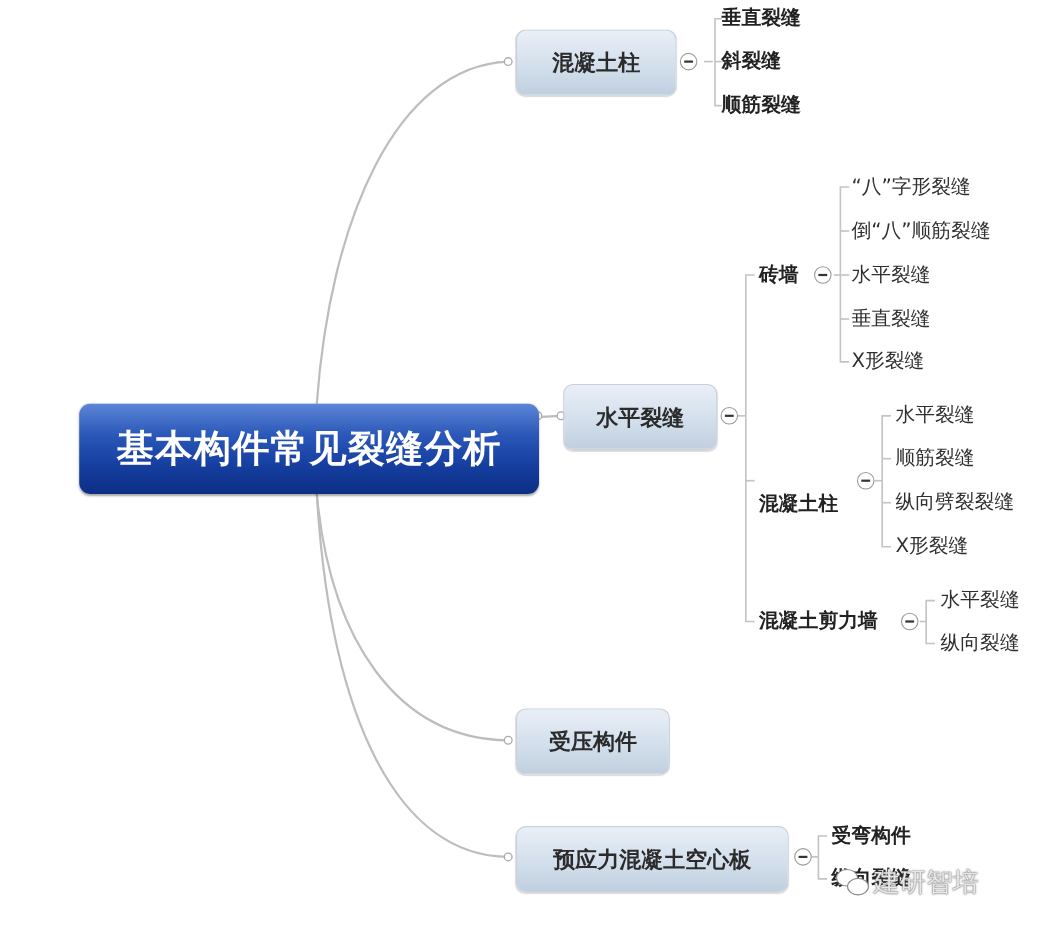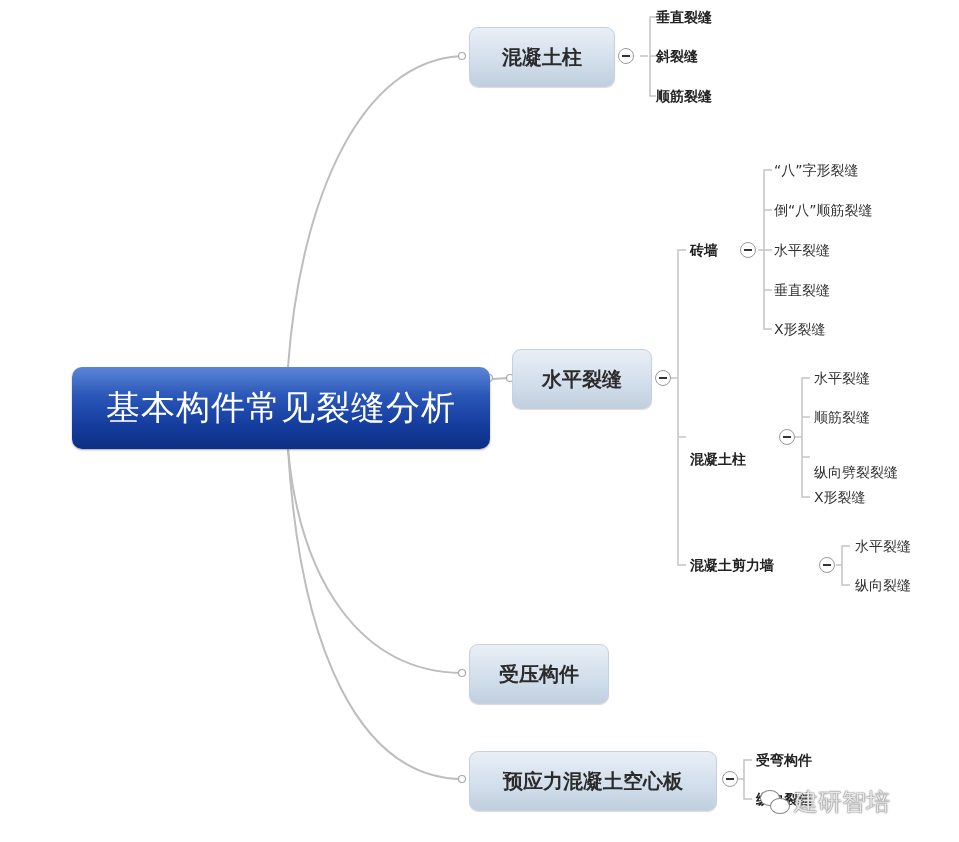--- a/index.html
+++ b/index.html
@@ -7,34 +7,34 @@
     width: 959px; height: 842px; position: relative; overflow: hidden;
     background: #ffffff;
     font-family: "DejaVu Sans", "Liberation Sans", sans-serif;
   }
   svg.links { position: absolute; left: 0; top: 0; width: 959px; height: 842px; }
   .root {
     position: absolute; left: 72px; top: 367px; width: 418px; height: 82px;
     border-radius: 10px;
     background: linear-gradient(to bottom, #5c86d6 0%, #2a57b8 35%, #143d9e 70%, #0d2f85 100%);
     box-shadow: 0 1px 2px rgba(0,0,0,0.35);
-    color: #fff; font-weight: normal; font-size: 34px;
+    color: #fff; font-weight: bold; font-size: 34px;
     display: flex; align-items: center; justify-content: center;
     letter-spacing: 1px;
   }
   .node {
     position: absolute; border-radius: 9px;
     background: linear-gradient(to bottom, #e9eff6 0%, #d3dfec 55%, #c0cfdf 100%);
     border: 1px solid #c6d1dd;
     box-shadow: 0 1px 1px rgba(0,0,0,0.15);
     color: #2b2b2b; font-size: 20px; font-weight: bold;
     display: flex; align-items: center; justify-content: center;
   }
   .label {
-    position: absolute; font-size: 14px; color: #2f2f2f; white-space: nowrap;
+    position: absolute; font-size: 18px; color: #2f2f2f; white-space: nowrap;
     line-height: 22px;
   }
   .label.b { font-weight: bold; color: #222; }
   .toggle {
     position: absolute; width: 14px; height: 14px; border-radius: 50%;
     border: 1px solid #9a9a9a; background: #fff;
   }
   .toggle::after {
     content: ""; position: absolute; left: 3px; top: 6px; width: 8px; height: 2px; background: #333;
   }
@@ -117,21 +117,21 @@
 <div class="label" style="left:774px; top:159px;">“八”字形裂缝</div>
 <div class="label" style="left:774px; top:199px;">倒“八”顺筋裂缝</div>
 <div class="label" style="left:774px; top:239px;">水平裂缝</div>
 <div class="label" style="left:774px; top:279px;">垂直裂缝</div>
 <div class="label" style="left:774px; top:318px;">X形裂缝</div>
 
 <div class="label b" style="left:690px; top:448px;">混凝土柱</div>
 <div class="toggle" style="left:779px; top:429px;"></div>
 <div class="label" style="left:814px; top:367px;">水平裂缝</div>
 <div class="label" style="left:814px; top:406px;">顺筋裂缝</div>
-<div class="label" style="left:814px; top:446px;margin-top:15px;">纵向劈裂裂缝</div>
+<div class="label" style="left:814px; top:446px;">纵向劈裂裂缝</div>
 <div class="label" style="left:814px; top:486px;">X形裂缝</div>
 
 <div class="label b" style="left:690px; top:554px;">混凝土剪力墙</div>
 <div class="toggle" style="left:819px; top:557px;"></div>
 <div class="label" style="left:855px; top:535px;">水平裂缝</div>
 <div class="label" style="left:855px; top:574px;">纵向裂缝</div>
 
 <div class="node" style="left:469px; top:644px; width:138px; height:58px;">
   <span>受压构件</span>
 </div>

